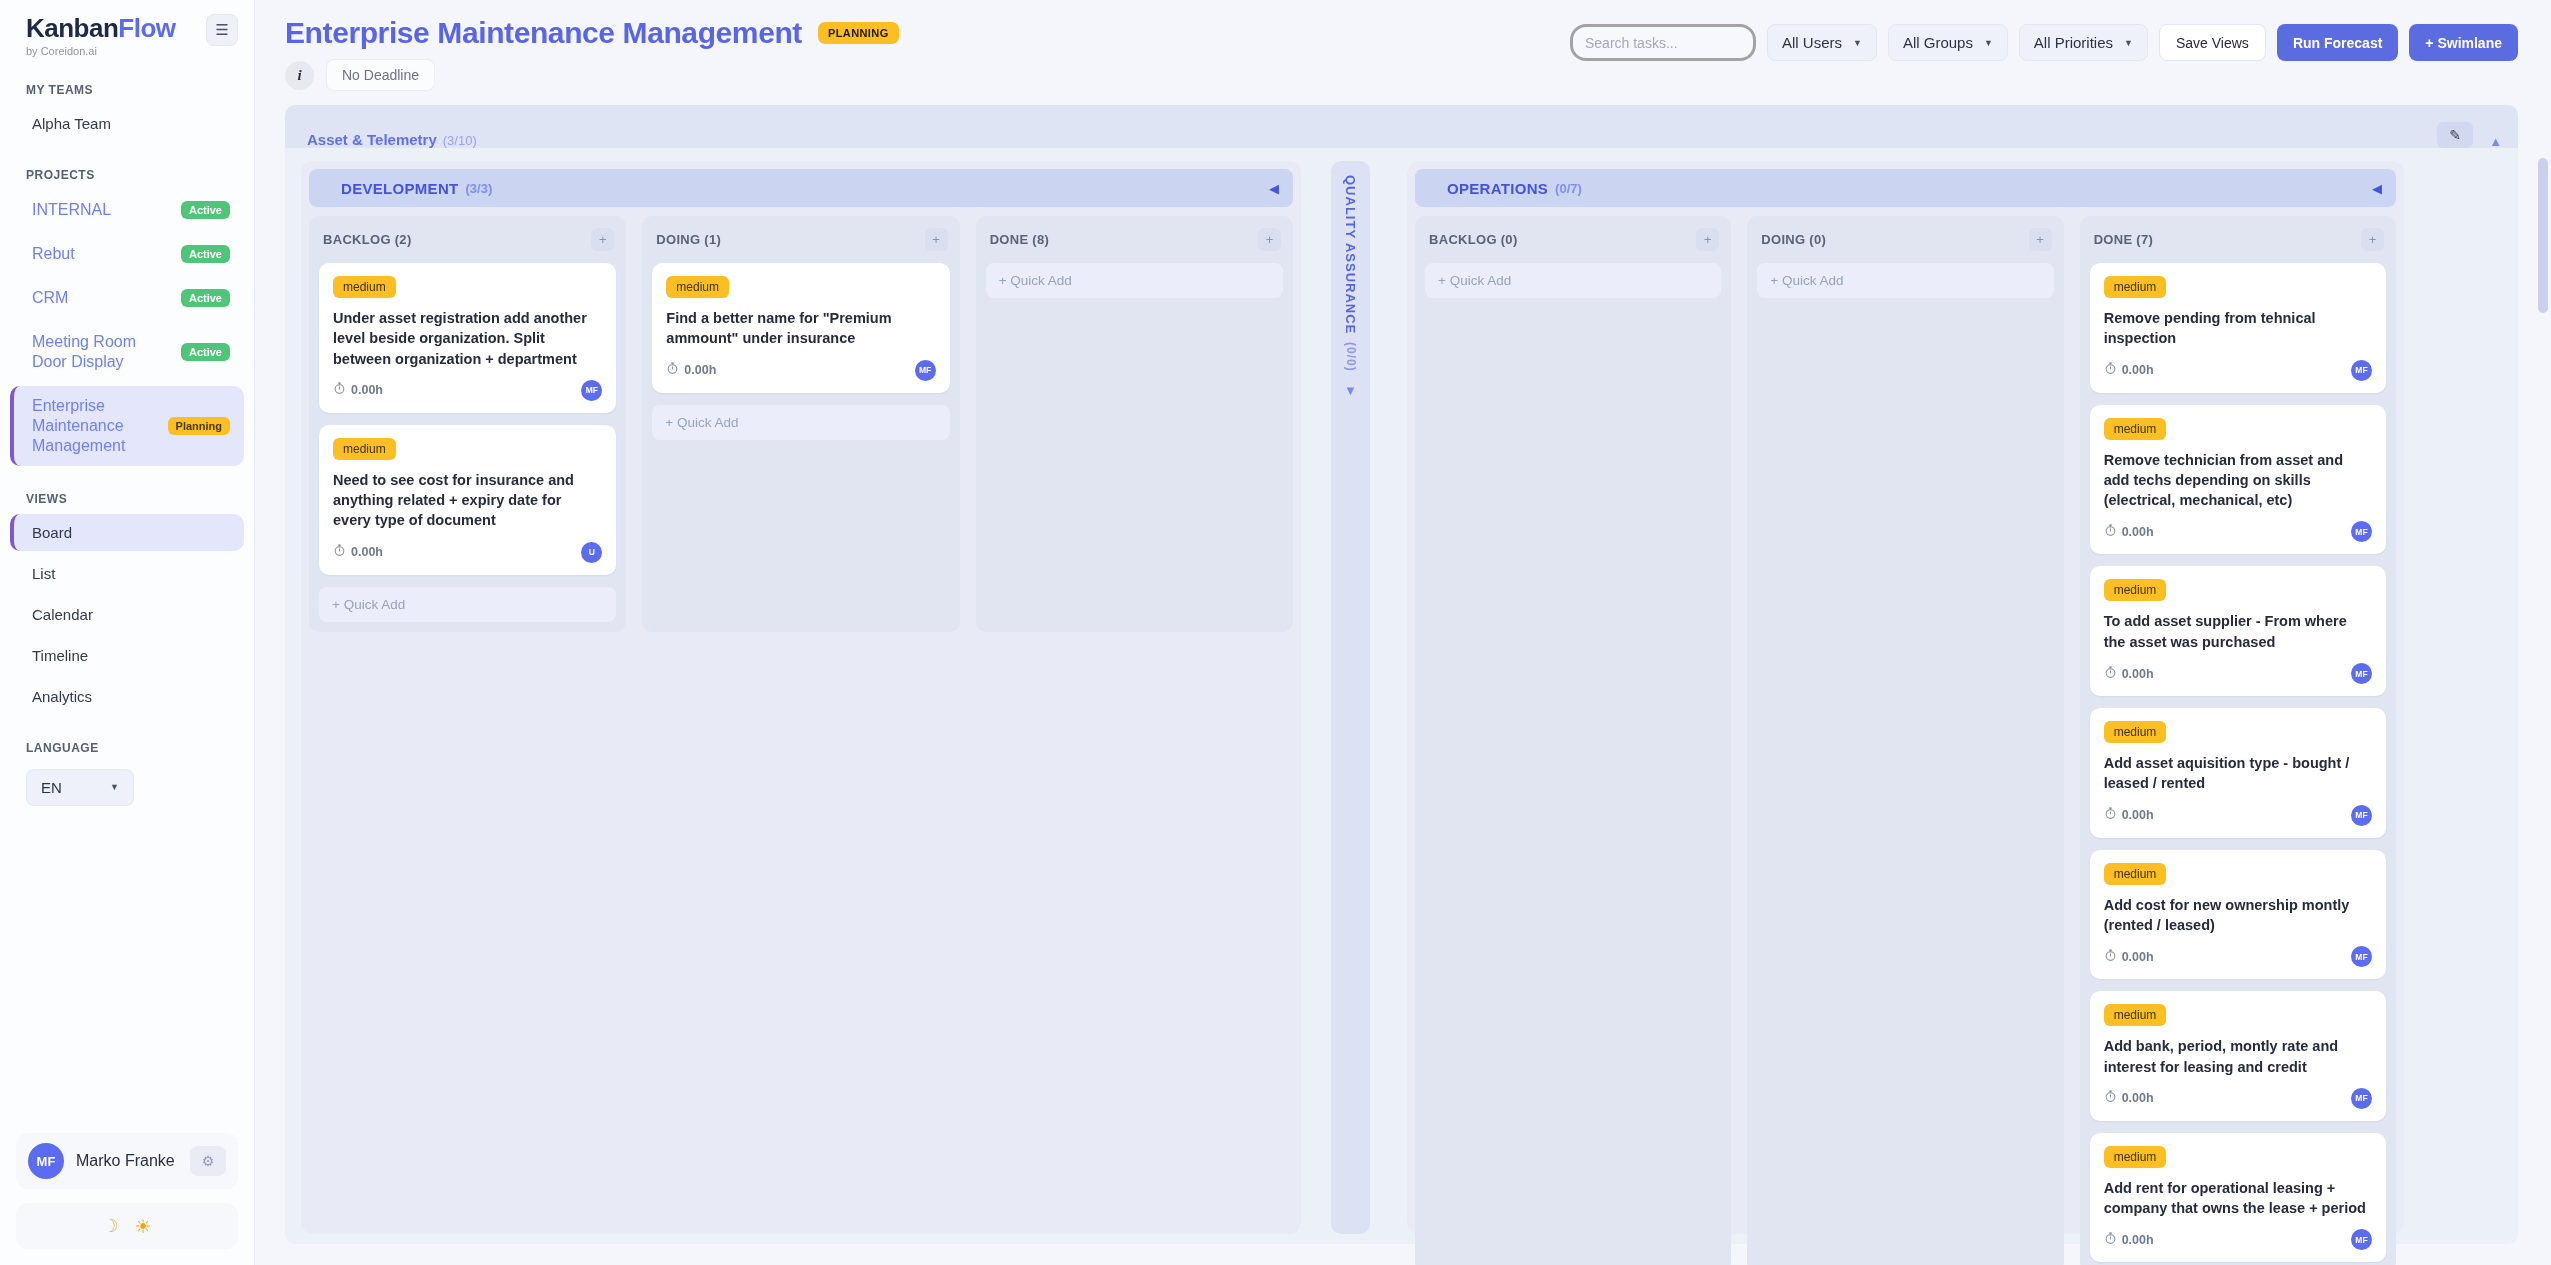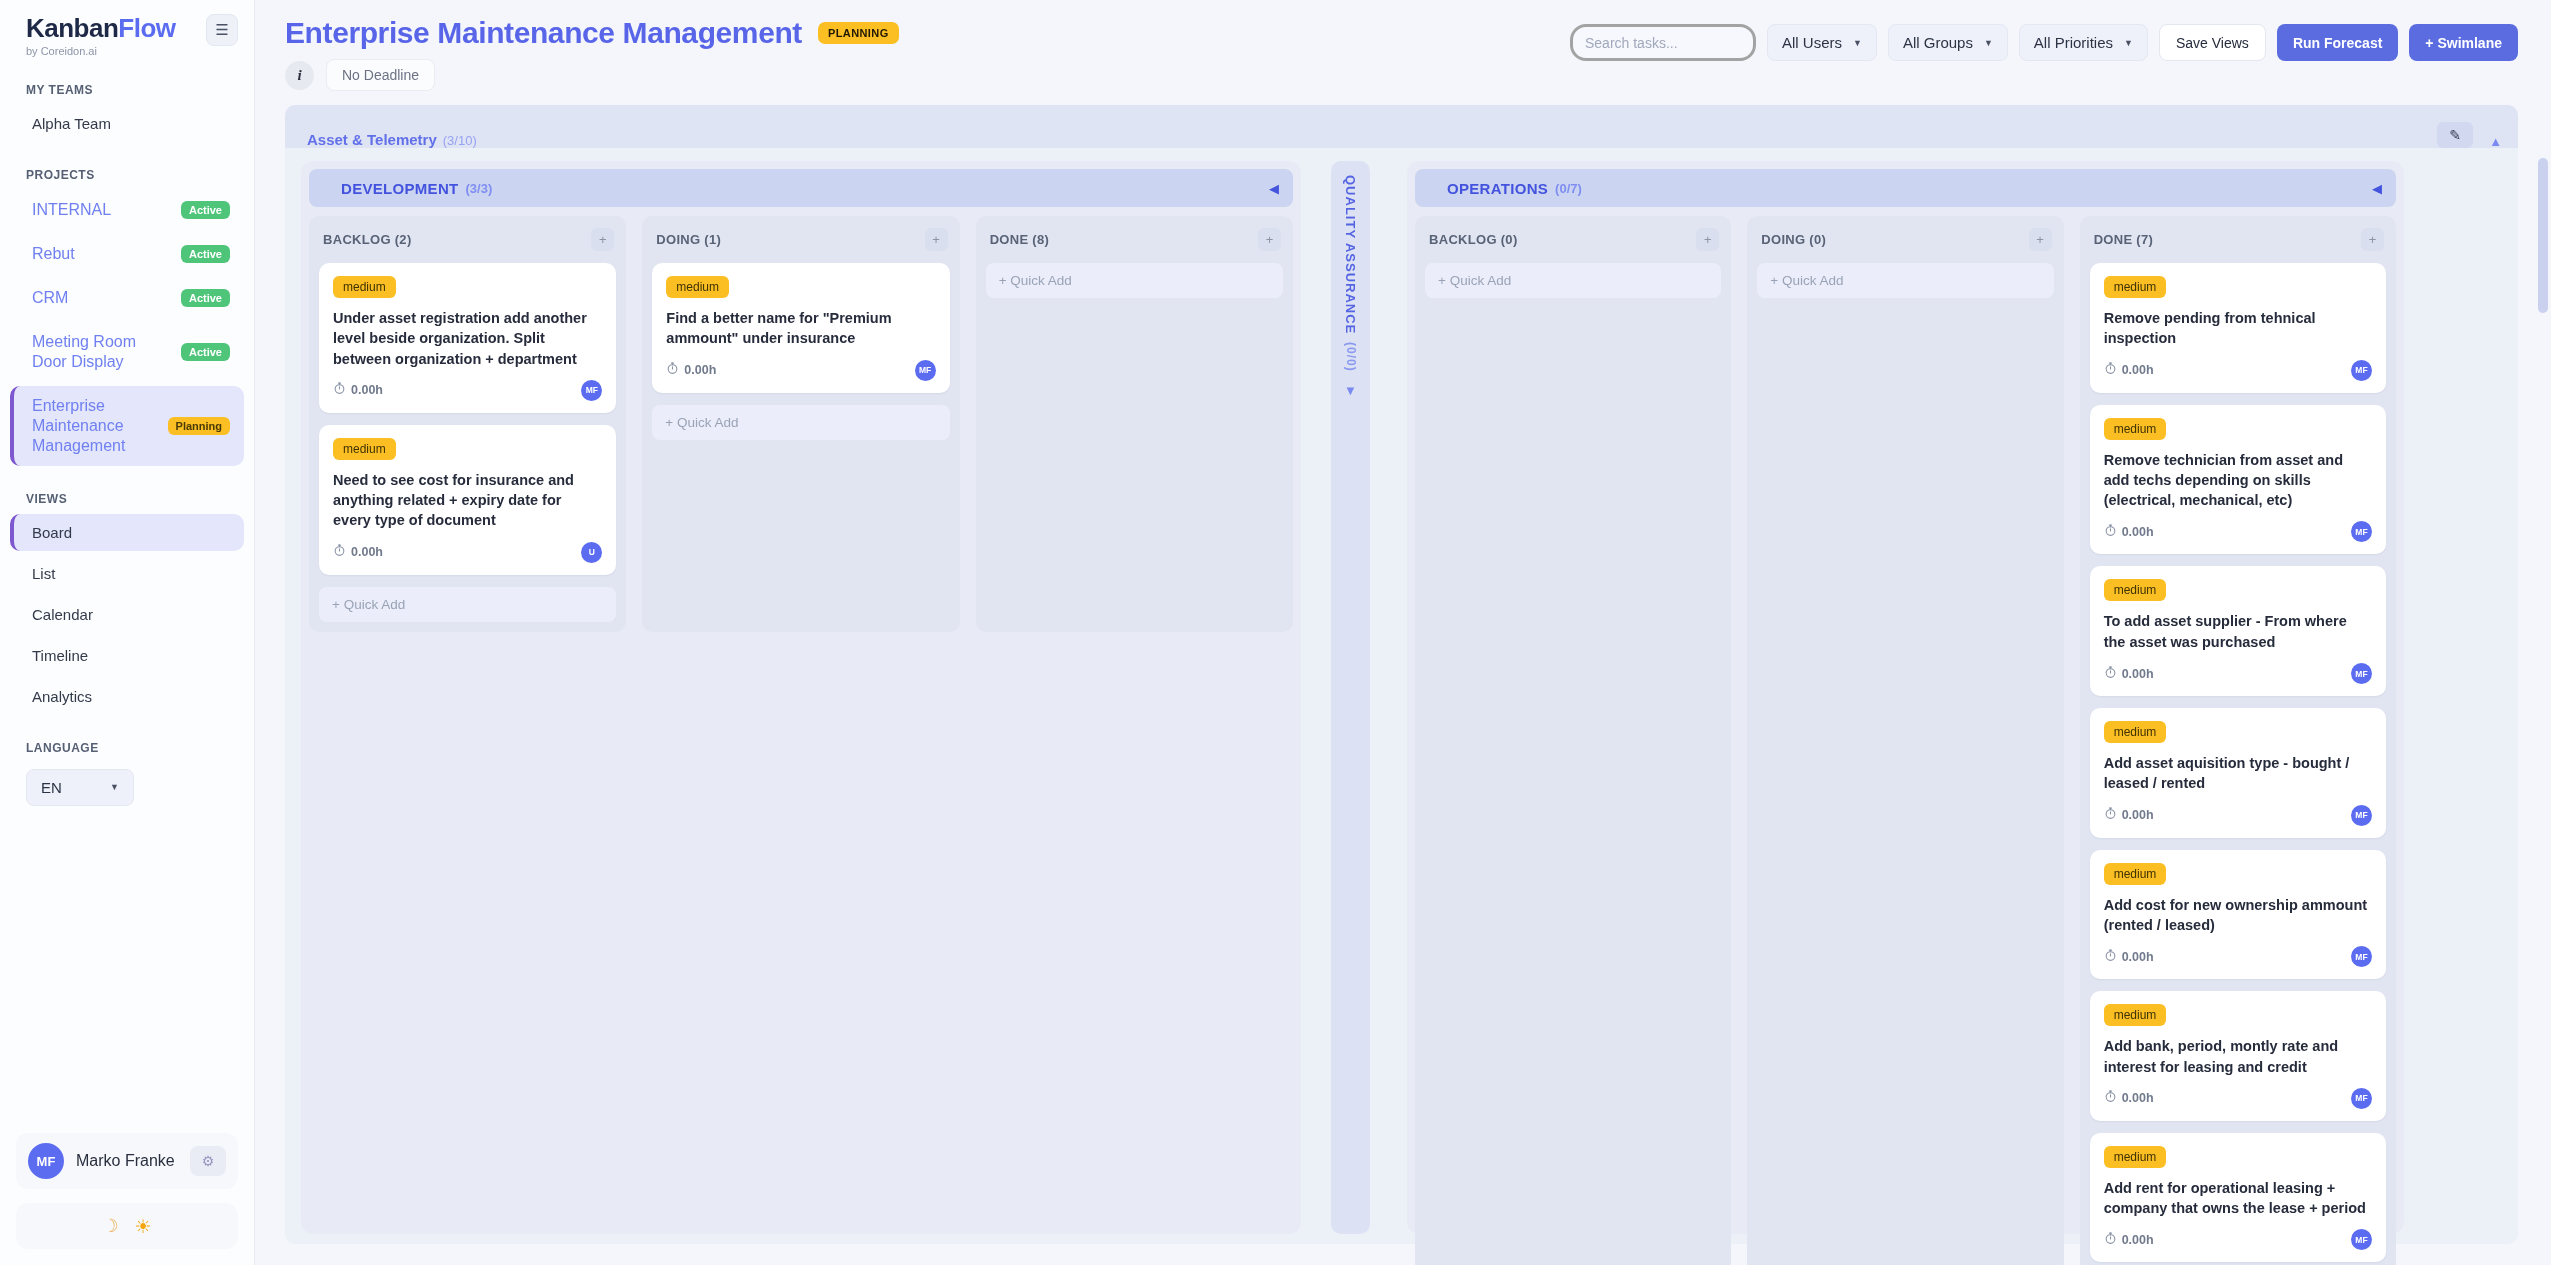--- a/index.html
+++ b/index.html
@@ -384,21 +384,21 @@
                         <span><svg width="13" height="13" viewBox="0 0 24 24" fill="none" stroke="#8a93a6" stroke-width="2" stroke-linecap="round">
                             <circle cx="12" cy="13" r="8"></circle>
                             <path d="M10 2h4"></path>
                             <path d="M12 5V2"></path>
                             <path d="M12 13V9"></path>
                           </svg></span>
                         <span>0.00h</span>
                       </span>
                       <span class="avatar-sm">MF</span>
                     </div></div>
-                  <div class="card"><span class="prio">medium</span><div class="card-title">Add cost for new ownership ammount (rented / leased)</div><div class="card-foot">
+                  <div class="card"><span class="prio">medium</span><div class="card-title">Add cost for new ownership montly (rented / leased)</div><div class="card-foot">
                       <span class="time">
                         <span><svg width="13" height="13" viewBox="0 0 24 24" fill="none" stroke="#8a93a6" stroke-width="2" stroke-linecap="round">
                             <circle cx="12" cy="13" r="8"></circle>
                             <path d="M10 2h4"></path>
                             <path d="M12 5V2"></path>
                             <path d="M12 13V9"></path>
                           </svg></span>
                         <span>0.00h</span>
                       </span>
                       <span class="avatar-sm">MF</span>

